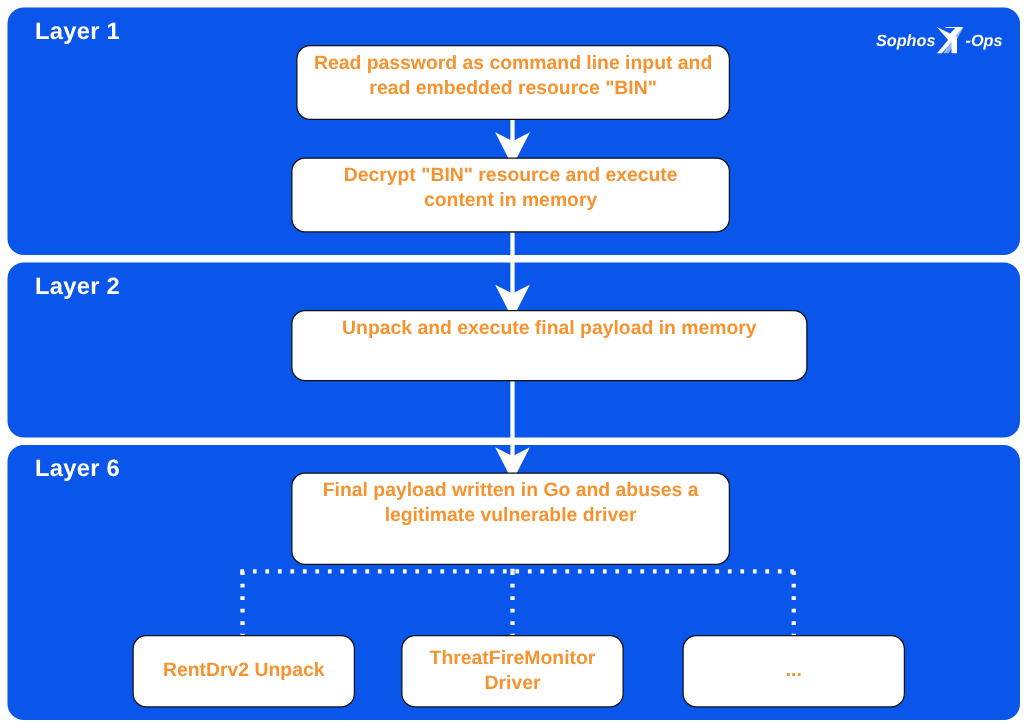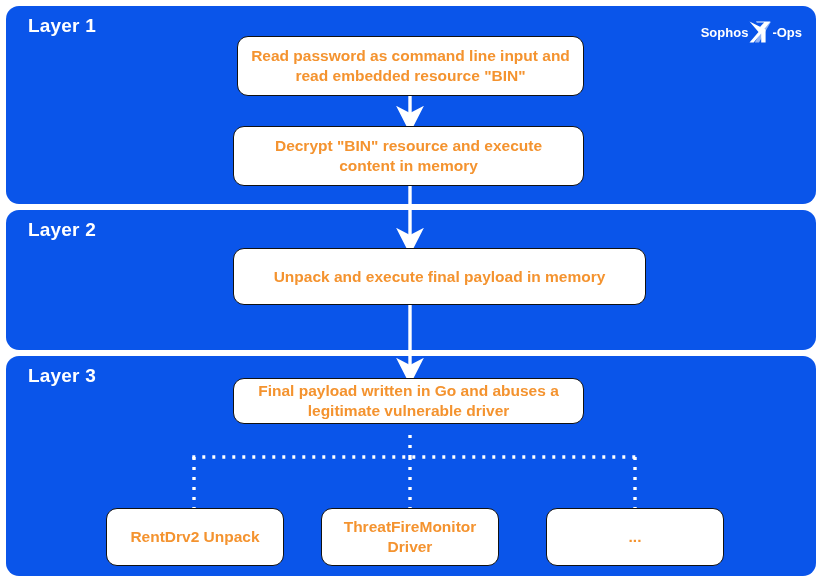--- a/index.html
+++ b/index.html
@@ -48,54 +48,54 @@
     right: 14px;
     top: 13px;
     height: 26px;
     display: flex;
     align-items: center;
     color: #ffffff;
     font-size: 13px;
     font-weight: bold;
     white-space: nowrap;
   }
-  .logo .logo-word { line-height: 1; }
+  .logo .logo-word { line-height: 1; font-style: italic; }
   .logo .logo-x {
     display: inline-block;
     width: 26px;
     height: 24px;
     margin: 0 -1px;
     position: relative;
     top: 0px;
   }
 
   
   .node {
     position: absolute;
     background: #ffffff;
     border: 1.6px solid #111111;
     border-radius: 11px;
     box-sizing: border-box;
     display: flex;
-    align-items: center;
+    align-items: flex-start;
     justify-content: center;
     text-align: center;
     color: #f4932f;
     font-size: 15.5px;
     font-weight: bold;
     line-height: 1.28;
     padding: 4px 12px;
     z-index: 4;
   }
   .node .node-text { display: block; }
 
   #node-read     { left: 237px; top: 36px;  width: 347px; height: 60px; }
   #node-decrypt  { left: 233px; top: 126px; width: 351px; height: 60px; }
   #node-unpack   { left: 233px; top: 248px; width: 413px; height: 57px; }
-  #node-final    { left: 233px; top: 378px; width: 351px; height: 46px; }
+  #node-final    { left: 233px; top: 378px; width: 351px; height: 74px; }
 
   .leaf {
     position: absolute;
     background: #ffffff;
     border: 1.6px solid #111111;
     border-radius: 11px;
     box-sizing: border-box;
     display: flex;
     align-items: center;
     justify-content: center;
@@ -168,21 +168,21 @@
       </span>
       <span class="logo-word">-Ops</span>
     </div>
   </div>
 
   <div class="layer-panel" id="layer-2">
     <div class="layer-title">Layer 2</div>
   </div>
 
   <div class="layer-panel" id="layer-3">
-    <div class="layer-title">Layer 3</div>
+    <div class="layer-title">Layer 6</div>
   </div>
 
   <div class="node" id="node-read">
     <span class="node-text">Read password as command line input and read embedded resource "BIN"</span>
   </div>
 
   <div class="node" id="node-decrypt">
     <span class="node-text">Decrypt "BIN" resource and execute content in memory</span>
   </div>
 

